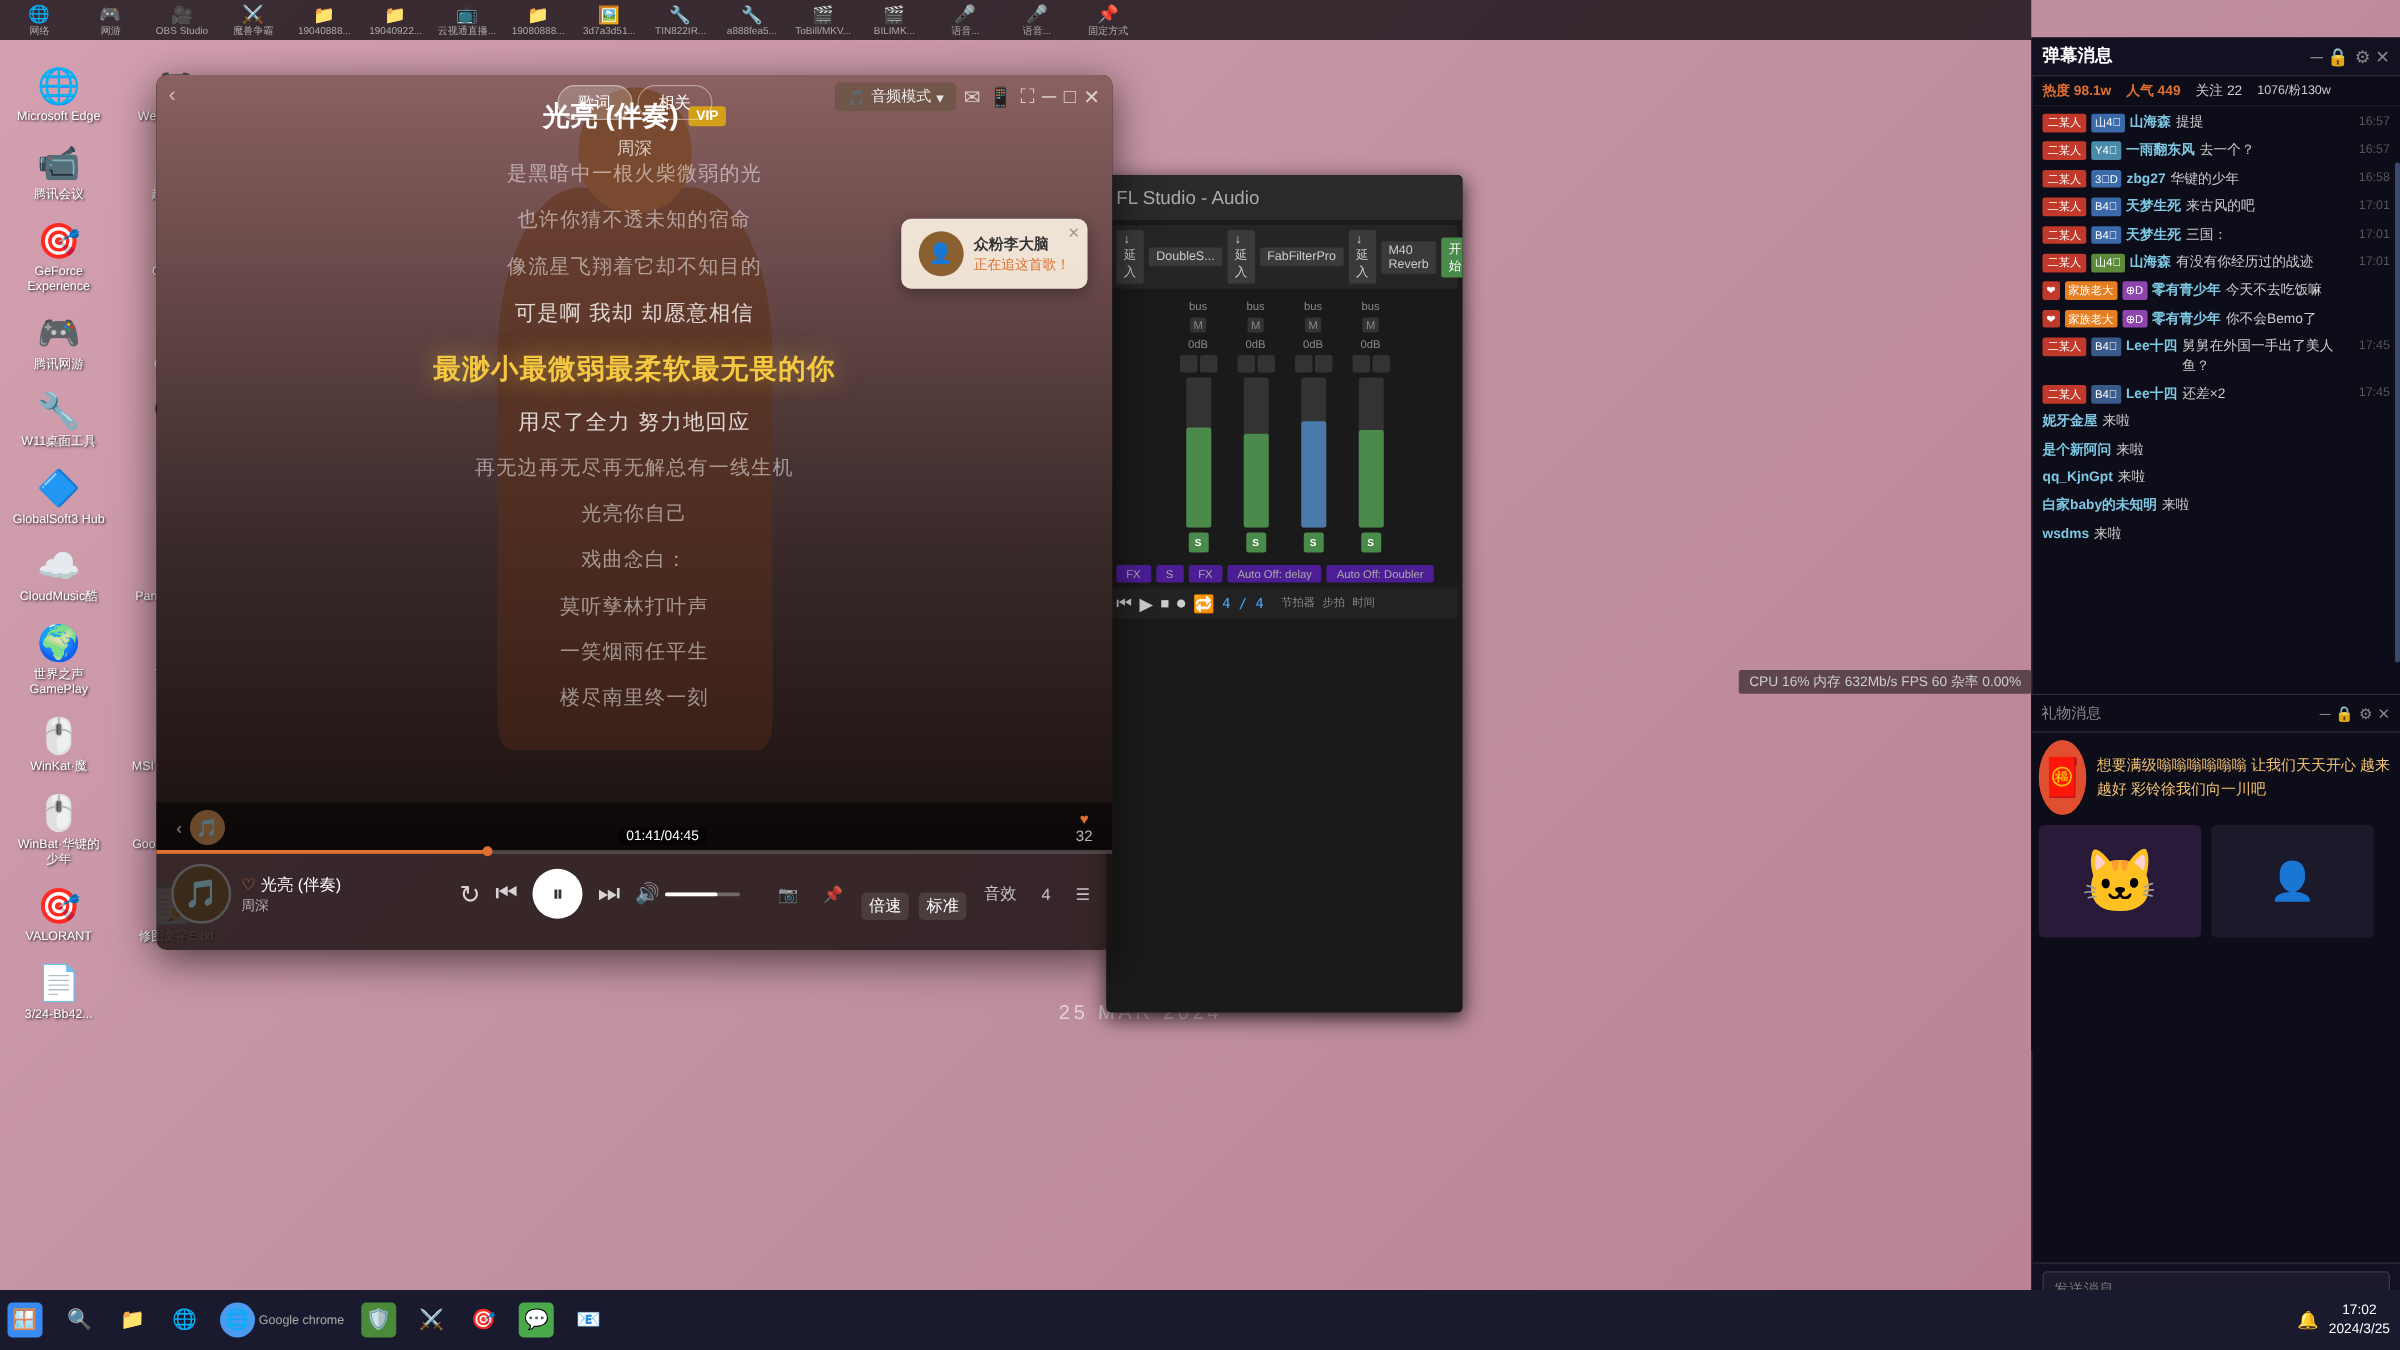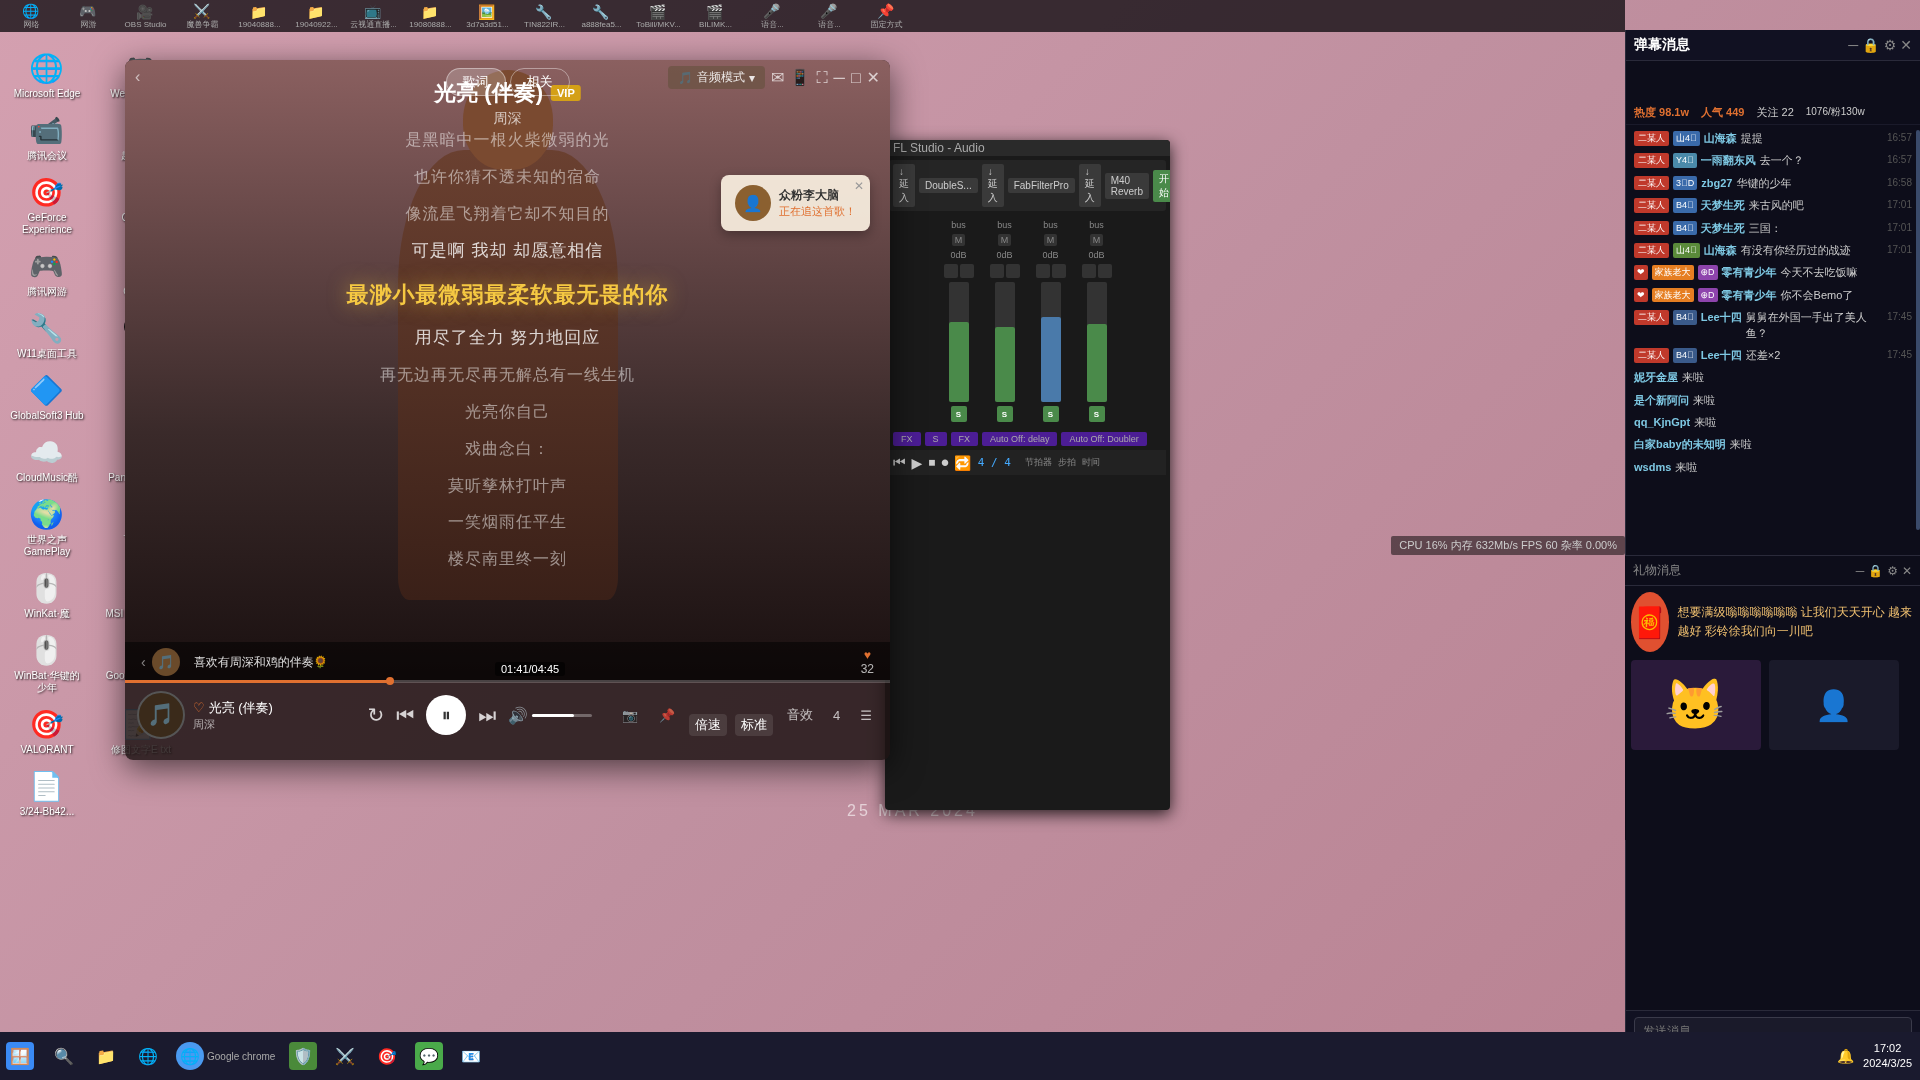--- a/index.html
+++ b/index.html
@@ -433,25 +433,25 @@
       height: 670px;
       background: #1a1a1a;
       border-radius: 4px;
       box-shadow: 0 4px 16px rgba(0,0,0,0.8);
       z-index: 90;
       overflow: hidden;
     }
 
     .daw-titlebar {
       background: #2a2a2a;
-      height: 16px;
+      height: 36px;
       display: flex;
       align-items: center;
       padding: 0 8px;
-      font-size: 12px;
+      font-size: 15px;
       color: #aaa;
     }
 
     .daw-content {
       padding: 4px;
     }
 
     .daw-section {
       background: #252525;
       margin-bottom: 3px;
@@ -602,21 +602,20 @@
       font-weight: bold;
     }
 
     .chat-stats {
       display: flex;
       gap: 12px;
       padding: 4px 8px;
       font-size: 11px;
       color: #888;
       border-bottom: 1px solid #1a1a2a;
-      margin-top: 40px;
     }
 
     .chat-stat {
       display: flex;
       flex-direction: column;
       align-items: center;
     }
 
     .chat-stat-val {
       color: #e07030;
@@ -1071,21 +1070,20 @@
           <div class="lyric-line">一笑烟雨任平生</div>
           <div class="lyric-line">楼尽南里终一刻</div>
         </div>
       </div>
     </div>
 
     <div class="comment-bar">
       <div style="display:flex;align-items:center;gap:6px;flex:1;">
         <span style="color:rgba(255,255,255,0.5);font-size:14px;">‹</span>
         <div class="comment-avatar">🎵</div>
-        <div class="comment-text">喜欢有周深和鸡的伴奏🌻</div>
       </div>
       <div class="comment-likes">
         <span style="color:#e07030;">♥</span>
         <span>32</span>
       </div>
     </div>
 
     <div style="position:relative">
       <div class="progress-bar-container">
         <div class="progress-bar-fill" style="width:35%">

